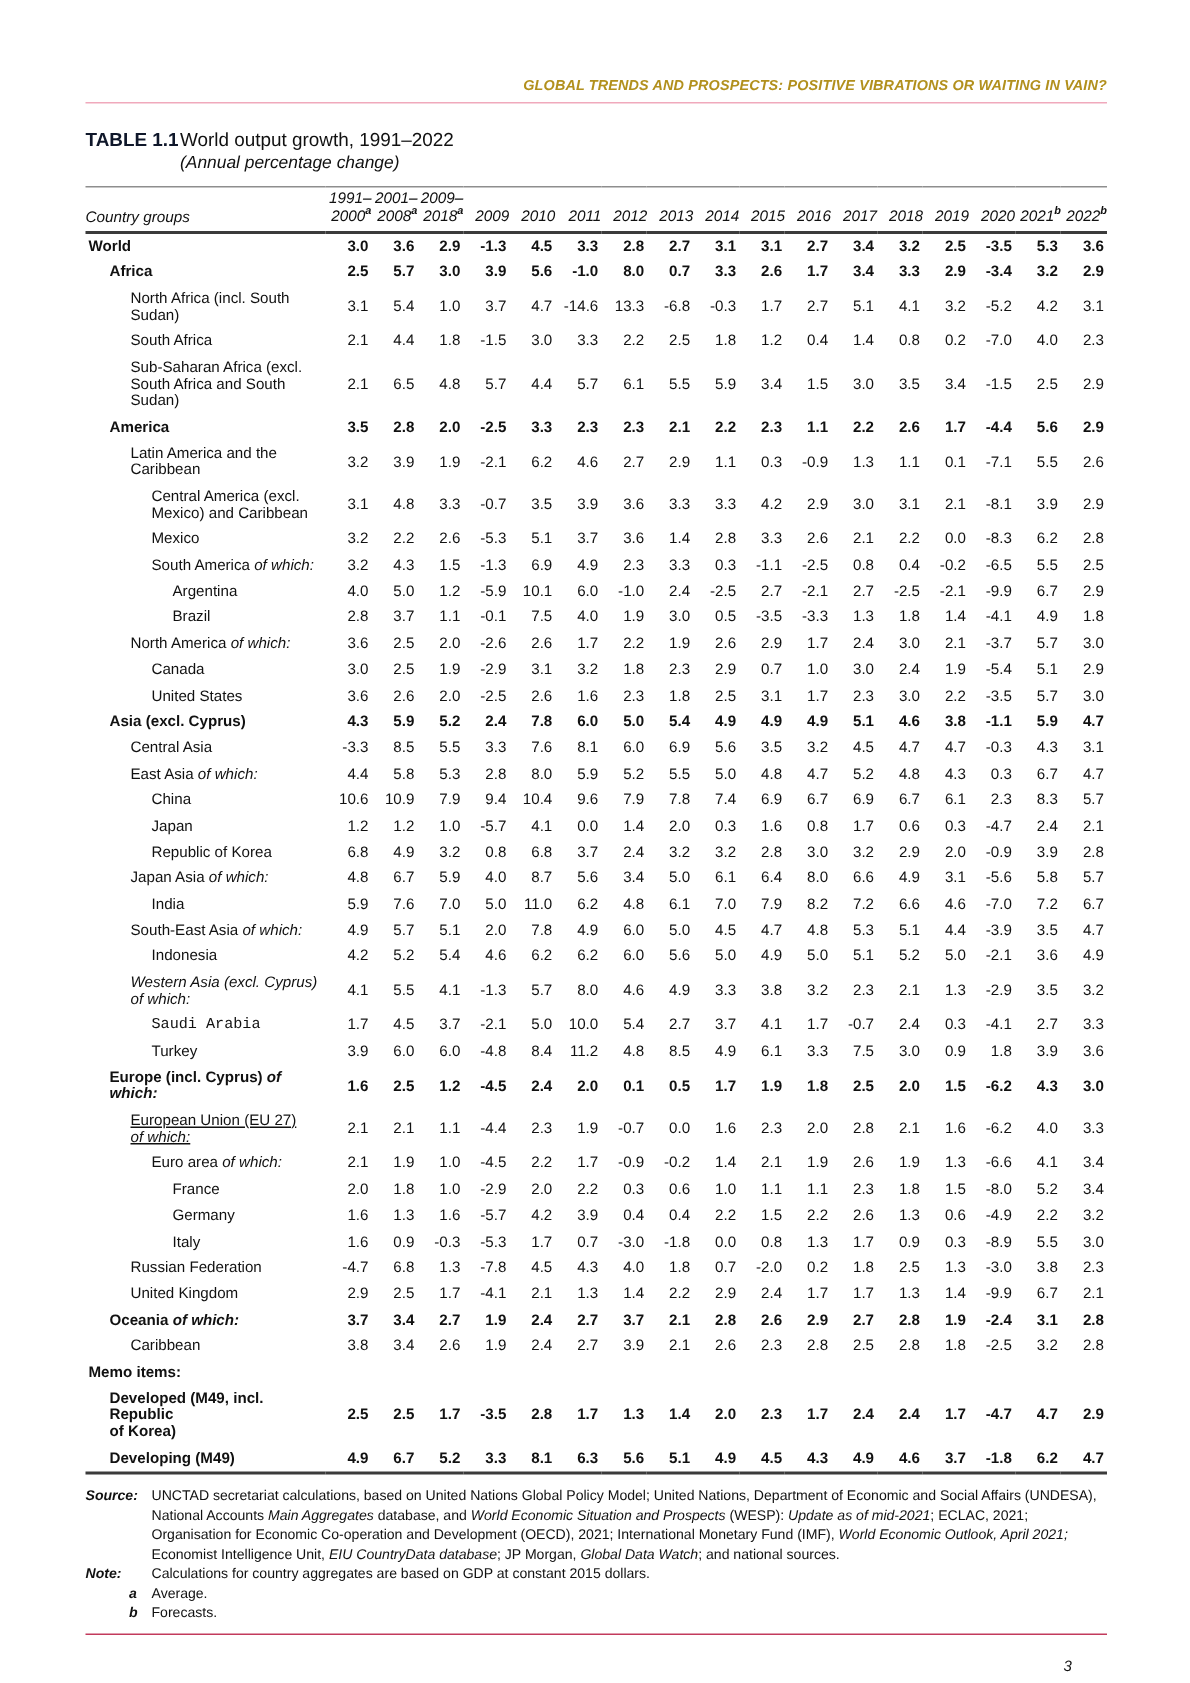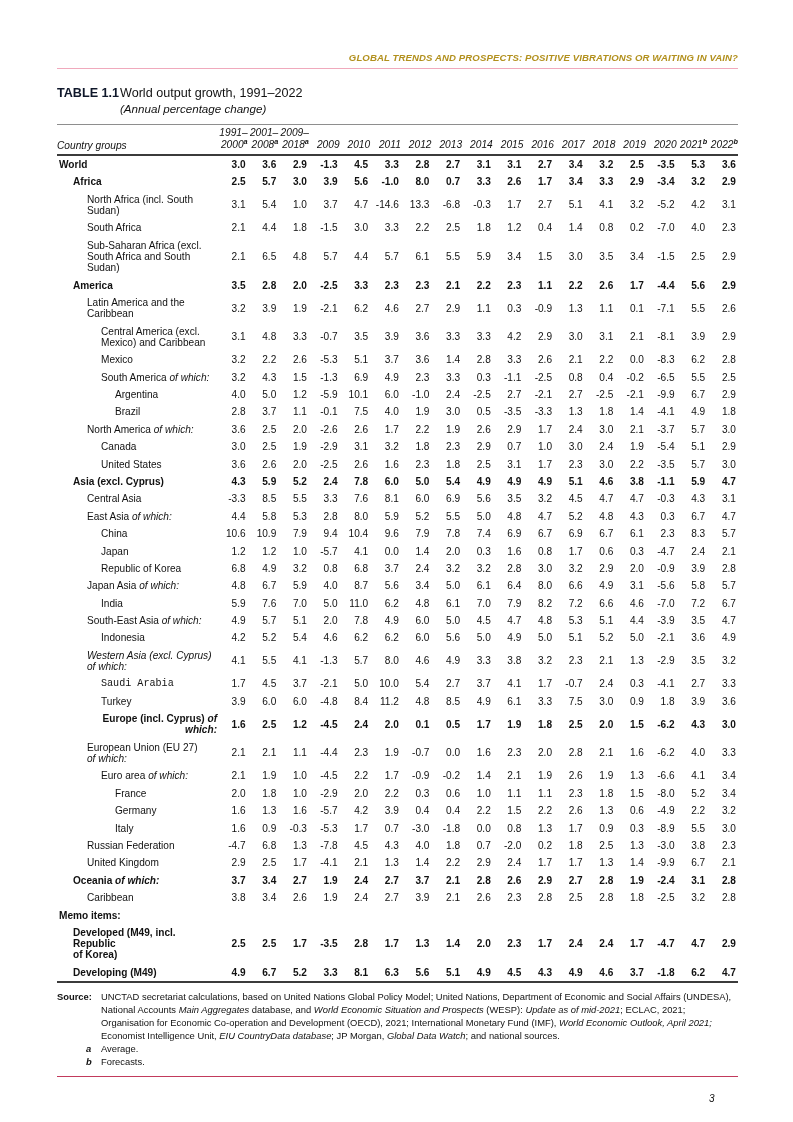--- a/index.html
+++ b/index.html
@@ -61,21 +61,21 @@
   }
   tbody td.lbl { white-space: pre-line; margin-left: 36px; }
   tbody td.num { text-align: right; padding-right: 2px; white-space: nowrap; }
   tbody tr.bold td { font-weight: bold; }
   tbody tr:last-child td { border-bottom: 2.4px solid #3b3b3b; }
   .it { font-style: italic; }
 
   
   .notes { margin-top: 7px; font-size: 9.4px; line-height: 13px; }
   .notes-row { display: flex; }
-  .notes-label { width: 44px; flex: none; font-weight: bold; }
+  .notes-label { width: 44px; flex: none; font-weight: bold; font-style: italic; }
   .notes-text { flex: 1; }
   .fn-row { display: flex; }
   .fn-marker { margin-left: 29px; width: 15px; flex: none; font-weight: bold; font-style: italic; }
   .bottom-rule { border: none; border-top: 1.6px solid #c23a5c; margin: 8px 0 0 0; }
 
   .page-number {
     margin-top: 16px;
     padding-left: 652px;
     font-size: 10px;
     font-style: italic;
@@ -736,41 +736,41 @@
             <td class="num">6.1</td>
             <td class="num">3.3</td>
             <td class="num">7.5</td>
             <td class="num">3.0</td>
             <td class="num">0.9</td>
             <td class="num">1.8</td>
             <td class="num">3.9</td>
             <td class="num">3.6</td>
           </tr>
           <tr class="bold">
-            <td class="lbl" style="padding-left: 16px; text-align: right;"><span>Europe (incl. Cyprus)</span><span class="it"> of which:</span></td>
+            <td class="lbl" style="padding-left: 16px;"><span>Europe (incl. Cyprus)</span><span class="it"> of which:</span></td>
             <td class="num">1.6</td>
             <td class="num">2.5</td>
             <td class="num">1.2</td>
             <td class="num">-4.5</td>
             <td class="num">2.4</td>
             <td class="num">2.0</td>
             <td class="num">0.1</td>
             <td class="num">0.5</td>
             <td class="num">1.7</td>
             <td class="num">1.9</td>
             <td class="num">1.8</td>
             <td class="num">2.5</td>
             <td class="num">2.0</td>
             <td class="num">1.5</td>
             <td class="num">-6.2</td>
             <td class="num">4.3</td>
             <td class="num">3.0</td>
           </tr>
           <tr>
-            <td class="lbl" style="padding-left: 30px;"><span>European Union (EU 27)
+            <td class="lbl" style="padding-left: 30px; text-decoration: underline;"><span>European Union (EU 27)
 </span><span class="it">of which:</span></td>
             <td class="num">2.1</td>
             <td class="num">2.1</td>
             <td class="num">1.1</td>
             <td class="num">-4.4</td>
             <td class="num">2.3</td>
             <td class="num">1.9</td>
             <td class="num">-0.7</td>
             <td class="num">0.0</td>
             <td class="num">1.6</td>
@@ -1004,20 +1004,24 @@
             <td class="num">6.2</td>
             <td class="num">4.7</td>
           </tr>
         </tbody>
     </table>
 
     <div class="notes">
       <div class="notes-row">
         <div class="notes-label">Source:</div>
         <div class="notes-text" id="source-text"><span>UNCTAD secretariat calculations, based on United Nations Global Policy Model; United Nations, Department of Economic and Social Affairs (UNDESA), National Accounts </span><span class="it">Main Aggregates</span><span> database, and </span><span class="it">World Economic Situation and Prospects</span><span> (WESP): </span><span class="it">Update as of mid-2021</span><span>; ECLAC, 2021; Organisation for Economic Co-operation and Development (OECD), 2021; International Monetary Fund (IMF), </span><span class="it">World Economic Outlook, April 2021;</span><span> Economist Intelligence Unit, </span><span class="it">EIU CountryData database</span><span>; JP Morgan, </span><span class="it">Global Data Watch</span><span>; and national sources.</span></div>
+      </div>
+      <div class="notes-row">
+        <div class="notes-label">Note:</div>
+        <div class="notes-text">Calculations for country aggregates are based on GDP at constant 2015 dollars.</div>
       </div>
       <div id="footnotes">
           <div class="fn-row">
             <div class="fn-marker">a</div>
             <div>Average.</div>
           </div>
           <div class="fn-row">
             <div class="fn-marker">b</div>
             <div>Forecasts.</div>
           </div>

